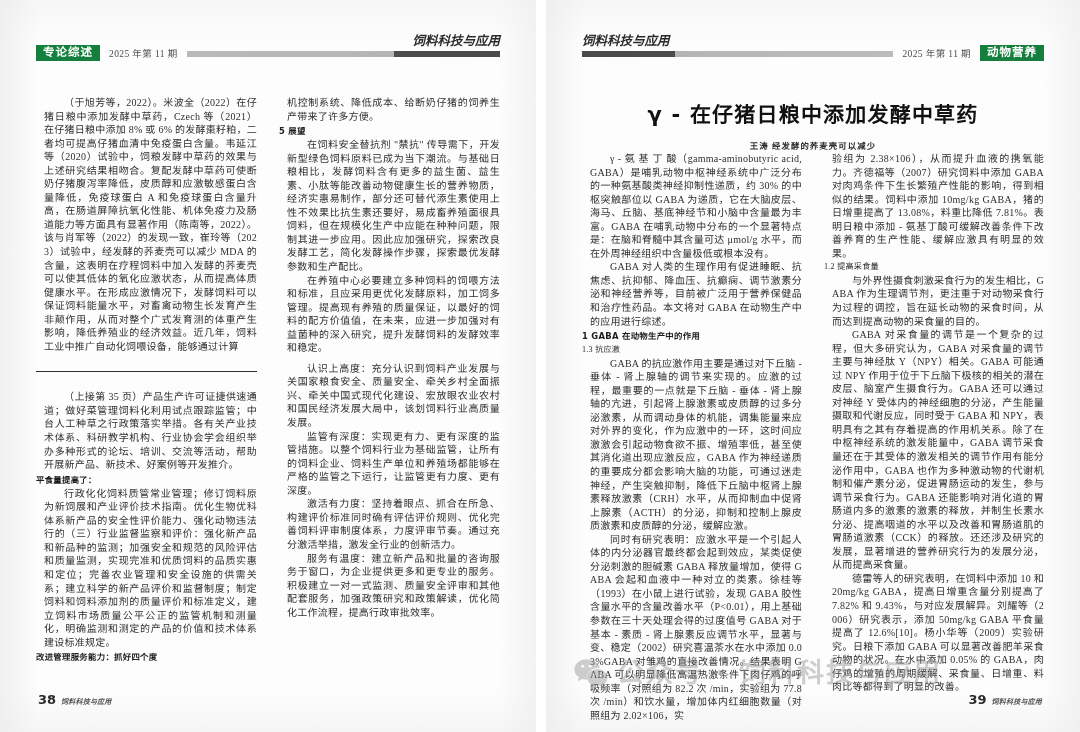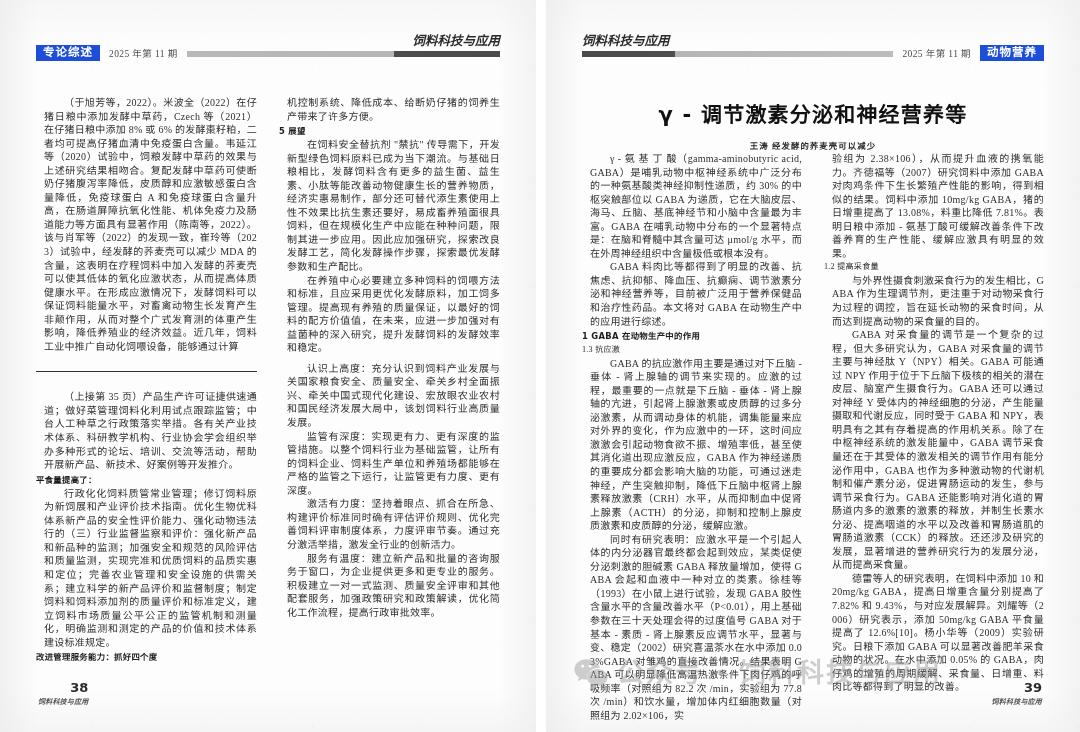--- a/index.html
+++ b/index.html
@@ -42,21 +42,21 @@
     position:absolute;
     top:44px;left:36px;right:36px;
     height:30px;
   }
   .runhead-row{
     display:flex;align-items:center;
     height:18px;
     gap:9px;
   }
   .sec-badge{
-    background:#1d4ed8;
+    background:#15803d;
     color:#ffffff;
     font-family:"DejaVu Sans","Liberation Sans",sans-serif;
     font-weight:bold;
     font-size:11.5px;
     letter-spacing:1px;
     padding:2px 7px 3px 7px;
     line-height:1;
     white-space:nowrap;
     filter:blur(.25px);
   }
@@ -167,21 +167,20 @@
     font-weight:bold;
     filter:blur(.4px);
   }
 
   
   .folio{
     position:absolute;
     bottom:26px;
     display:flex;align-items:flex-end;gap:5px;
     filter:blur(.35px);
-    flex-direction:column;
   }
   .folio-left{left:38px;}
   .folio-right{right:38px;}
   .folio-num{
     font-family:"DejaVu Sans","Liberation Sans",sans-serif;
     font-weight:bold;
     font-size:13px;
     color:#2a2a2a;
     line-height:1;
   }
@@ -299,29 +298,29 @@
     <div class="runhead">
       <div class="journal-mark left-side">饲料科技与应用</div>
       <div class="runhead-row">
         <span class="rule-bar r"></span>
         <span class="issue-line">2025 年第 11 期</span>
         <span class="sec-badge">动物营养</span>
       </div>
     </div>
 
     <div style="position:absolute;top:98px;left:30px;right:30px;">
-      <h1 class="art-title">γ - 调节激素分泌和神经营养等</h1>
+      <h1 class="art-title">γ - 在仔猪日粮中添加发酵中草药</h1>
       <div class="art-author">王涛  经发酵的荞麦壳可以减少</div>
     </div>
 
     <div class="cols" style="top:152px;">
 
       <div class="col">
         <p class="para">γ - 氨 基 丁 酸（gamma-aminobutyric acid, GABA）是哺乳动物中枢神经系统中广泛分布的一种氨基酸类神经抑制性递质，约 30% 的中枢突触部位以 GABA 为递质，它在大脑皮层、海马、丘脑、基底神经节和小脑中含量最为丰富。GABA 在哺乳动物中分布的一个显著特点是：在脑和脊髓中其含量可达 μmol/g 水平，而在外周神经组织中含量极低或根本没有。</p>
-        <p class="para">GABA 料肉比等都得到了明显的改善、抗焦虑、抗抑郁、降血压、抗癫痫、调节激素分泌和神经营养等，目前被广泛用于营养保健品和治疗性药品。本文将对 GABA 在动物生产中的应用进行综述。</p>
+        <p class="para">GABA 对人类的生理作用有促进睡眠、抗焦虑、抗抑郁、降血压、抗癫痫、调节激素分泌和神经营养等，目前被广泛用于营养保健品和治疗性药品。本文将对 GABA 在动物生产中的应用进行综述。</p>
         <div class="head">1 GABA 在动物生产中的作用</div>
         <div class="subhead">1.3 抗应激</div>
         <p class="para">GABA 的抗应激作用主要是通过对下丘脑 - 垂体 - 肾上腺轴的调节来实现的。应激的过程，最重要的一点就是下丘脑 - 垂体 - 肾上腺轴的亢进，引起肾上腺激素或皮质醇的过多分泌激素，从而调动身体的机能，调集能量来应对外界的变化，作为应激中的一环，这时间应激激会引起动物食欲不振、增殖率低，甚至使其消化道出现应激反应，GABA 作为神经递质的重要成分都会影响大脑的功能，可通过迷走神经，产生突触抑制，降低下丘脑中枢肾上腺素释放激素（CRH）水平，从而抑制血中促肾上腺素（ACTH）的分泌，抑制和控制上腺皮质激素和皮质醇的分泌，缓解应激。</p>
         <p class="para">同时有研究表明：应激水平是一个引起人体的内分泌器官最终都会起到效应，某类促使分泌刺激的胆碱素 GABA 释放量增加，使得 GABA 会起和血液中一种对立的类素。徐桂等（1993）在小鼠上进行试验，发现 GABA 胶性含量水平的含量改善水平（P&lt;0.01），用上基础参数在三十天处理会得的过度值号 GABA 对于基本 - 素质 - 肾上腺素反应调节水平，显著与变、稳定（2002）研究喜温茶水在水中添加 0.03%GABA 对雏鸡的直接改善情况。结果表明 GABA 可以明显降低高温热激条件下肉仔鸡的呼吸频率（对照组为 82.2 次 /min，实验组为 77.8 次 /min）和饮水量，增加体内红细胞数量（对照组为 2.02×106，实</p>
       </div>
 
       <div class="col">
         <p class="para noindent">验组为 2.38×106），从而提升血液的携氧能力。齐德福等（2007）研究饲料中添加 GABA 对肉鸡条件下生长繁殖产性能的影响，得到相似的结果。饲料中添加 10mg/kg GABA，猪的日增重提高了 13.08%，料重比降低 7.81%。表明日粮中添加 - 氨基丁酸可缓解改善条件下改善养育的生产性能、缓解应激具有明显的效果。</p>
         <div class="subhead">1.2 提高采食量</div>
         <p class="para">与外界性摄食刺激采食行为的发生相比，GABA 作为生理调节剂，更注重于对动物采食行为过程的调控，旨在延长动物的采食时间，从而达到提高动物的采食量的目的。</p>

